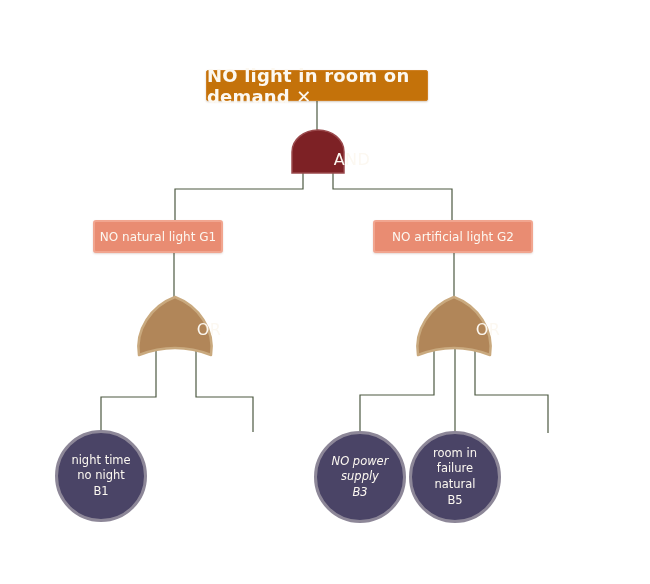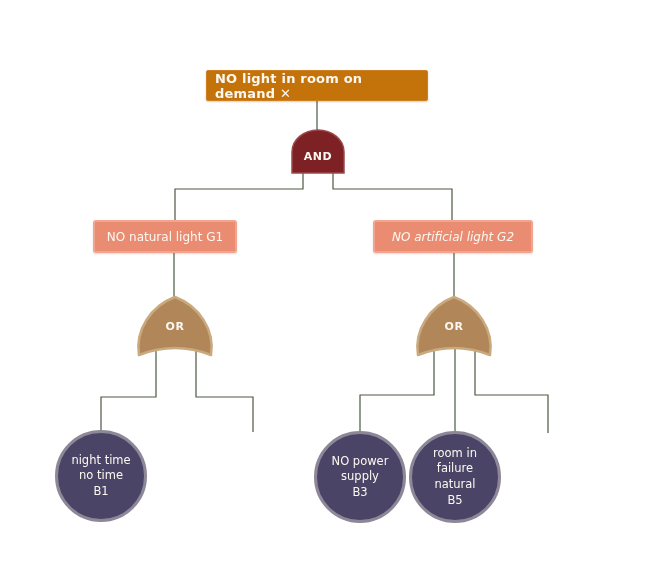--- a/index.html
+++ b/index.html
@@ -36,77 +36,77 @@
     stroke-width: 2.5;
     stroke-linejoin: round;
   }
   .node-label {
     position: absolute;
     color: var(--text, #FCF8F1);
     text-align: center;
     pointer-events: none;
   }
   .gate-label {
-    font-size: 11px;
-    font-weight: 700;
+    font-size: 16px;
+    font-weight: 400;
     letter-spacing: 0.5px;
+    padding-left: 34px;
   }
   .top-box {
     position: absolute;
     left: 206px; top: 70px;
     width: 222px; height: 31px;
     background: var(--top-box-bg, #C4720A);
     border: 1px solid var(--top-box-border, #CE8024);
     border-radius: 2px;
     box-sizing: border-box;
     display: flex;
     align-items: center;
     justify-content: center;
     color: var(--text, #FCF8F1);
-    font-size: 13px;
+    font-size: 18px;
     font-weight: 700;
     letter-spacing: 0.2px;
     box-shadow: 0 1px 2px rgba(90, 50, 0, 0.25);
-    padding-left: 8px;
   }
   .mid-box {
     position: absolute;
     top: 220px;
     height: 33px;
     background: var(--intermediate-bg, #E98C72);
     border: 2px solid var(--intermediate-border, #F1A58F);
     border-radius: 3px;
     box-sizing: border-box;
     display: flex;
     align-items: center;
     justify-content: center;
     color: var(--text, #FCF8F1);
     font-size: 12px;
     box-shadow: 0 1px 2px rgba(120, 60, 40, 0.2);
   }
-  .mid-box.g1 { left: 93px;  width: 144px; }
-  .mid-box.g2 { left: 373px; width: 160px; font-style: italic; }
+  .mid-box.g1 { left: 93px;  width: 130px; }
+  .mid-box.g2 { left: 373px; width: 160px; }
   .event-circle {
     position: absolute;
     width: 92px; height: 92px;
     border-radius: 50%;
     background: var(--event-circle-bg, #4A4466);
     border: 3px solid var(--event-circle-border, #8D8798);
     box-sizing: border-box;
     display: flex;
     flex-direction: column;
     align-items: center;
     justify-content: center;
     color: var(--text, #FCF8F1);
     font-size: 11.5px;
     line-height: 1.35;
   }
   .event-circle.b1 { left: 55px;  top: 430px; }
   .event-circle.b2 { left: 207px; top: 430px; }
-  .event-circle.b3 { left: 314px; top: 431px; }
+  .event-circle.b3 { left: 314px; top: 431px; font-style: italic; }
   .event-circle.b5 { left: 409px; top: 431px; }
   .event-circle.b4 { left: 502px; top: 431px; }
   .and-label { left: 292px; top: 150px; width: 52px; }
   .or-label-left  { left: 139px; top: 320px; width: 72px; }
   .or-label-right { left: 418px; top: 320px; width: 72px; }
 </style>
 </head>
 <body>
 
 <div class="canvas">
@@ -140,21 +140,21 @@
 
   <div class="mid-box g1">
     <span>NO natural light G1</span>
   </div>
   <div class="mid-box g2">
     <span>NO artificial light G2</span>
   </div>
 
   <div class="event-circle b1">
     <span>night time</span>
-    <span>no time</span>
+    <span>no night</span>
     <span>B1</span>
   </div>
   <div class="event-circle b3">
     <span>NO power</span>
     <span>supply</span>
     <span>B3</span>
   </div>
   <div class="event-circle b5">
     <span>room in</span>
     <span>failure</span>

